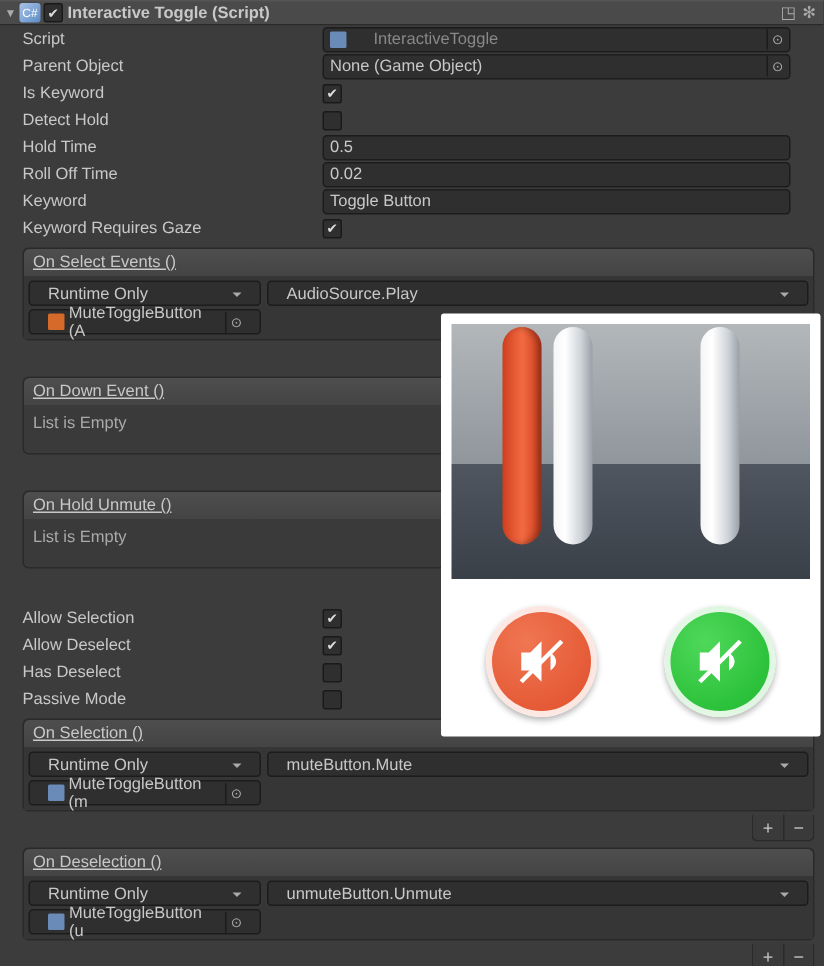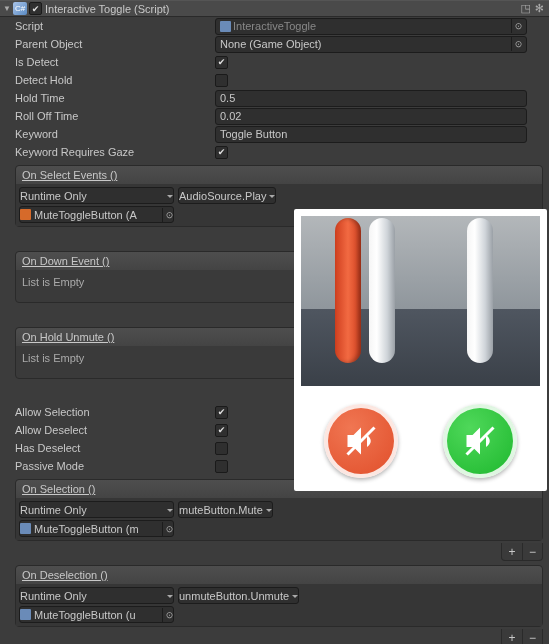--- a/index.html
+++ b/index.html
@@ -30,21 +30,21 @@
     border: 1px solid #1a1a1a;
     border-radius: 2px;
     display: inline-flex;
     align-items: center;
     justify-content: center;
     font-size: 9px;
     color: #ddd;
     cursor: pointer;
   }
   .checkbox.checked::after { content: "✔"; }
-  .component-header .title { font-weight: normal; margin-left: 3px; flex: 1; }
+  .component-header .title { font-weight: bold; margin-left: 3px; flex: 1; }
   .header-icons { display: flex; gap: 4px; margin-right: 2px; color: #aaa; }
   .header-icons span { cursor: pointer; }
   
   .field-row {
     display: flex;
     align-items: center;
     height: 18px;
     padding: 0 22px 0 15px;
   }
   .field-label { width: 200px; }
@@ -54,21 +54,21 @@
     flex: 1;
     background: #2f2f2f;
     border: 1px solid #1c1c1c;
     border-radius: 3px;
     color: #c8c8c8;
     height: 17px;
     line-height: 14px;
     padding: 0 4px;
     display: flex;
     align-items: center;
-    gap: 2px;
+    gap: 18px;
   }
   .obj-field.readonly { color: #888; }
   .obj-selector {
     width: 14px; height: 14px;
     border-left: 1px solid #1c1c1c;
     display: flex; align-items: center; justify-content: center;
     margin-left: auto;
     margin-right: -3px;
   }
   .obj-selector::after { content: "⊙"; font-size: 9px; color: #aaa; }
@@ -94,28 +94,28 @@
     align-items: center;
     text-decoration: underline;
   }
   .event-body { padding: 3px; background: #363636; }
   .event-row { display: flex; gap: 4px; }
   .event-cell {
     background: #2f2f2f;
     border: 1px solid #1c1c1c;
     border-radius: 3px;
     height: 17px;
-    padding: 0 0;
+    padding: 0 12px;
     display: flex;
     align-items: center;
     gap: 3px;
   }
   .event-cell.dropdown::after { content:""; margin-left:auto; border:3px solid transparent; border-top-color:#aaa; margin-top:4px; }
   .event-left { width: 155px; display: flex; flex-direction: column; gap: 2px; }
-  .event-right { flex: 1; display: flex; gap: 2px;}
+  .event-right { flex: 1; display: flex; flex-direction: column; gap: 2px;}
   .event-empty { color: #aaa; padding: 6px 6px 14px 6px; }
   
   .event-footer {
     display: flex;
     justify-content: flex-end;
     margin: 0 6px 2px 15px;
     height: 18px;
   }
   .footer-box {
     border: 1px solid #2a2a2a;
@@ -208,21 +208,21 @@
     <div class="field-label">Parent Object</div>
     <div class="field-value">
       <div class="obj-field">
         <span>None (Game Object)</span>
         <span class="obj-selector"></span>
       </div>
     </div>
   </div>
 
   <div class="field-row">
-    <div class="field-label">Is Detect</div>
+    <div class="field-label">Is Keyword</div>
     <div class="field-value">
         <span class="checkbox checked"></span>
       </div>
   </div>
 
   <div class="field-row">
     <div class="field-label">Detect Hold</div>
     <div class="field-value">
         <span class="checkbox"></span>
       </div>

